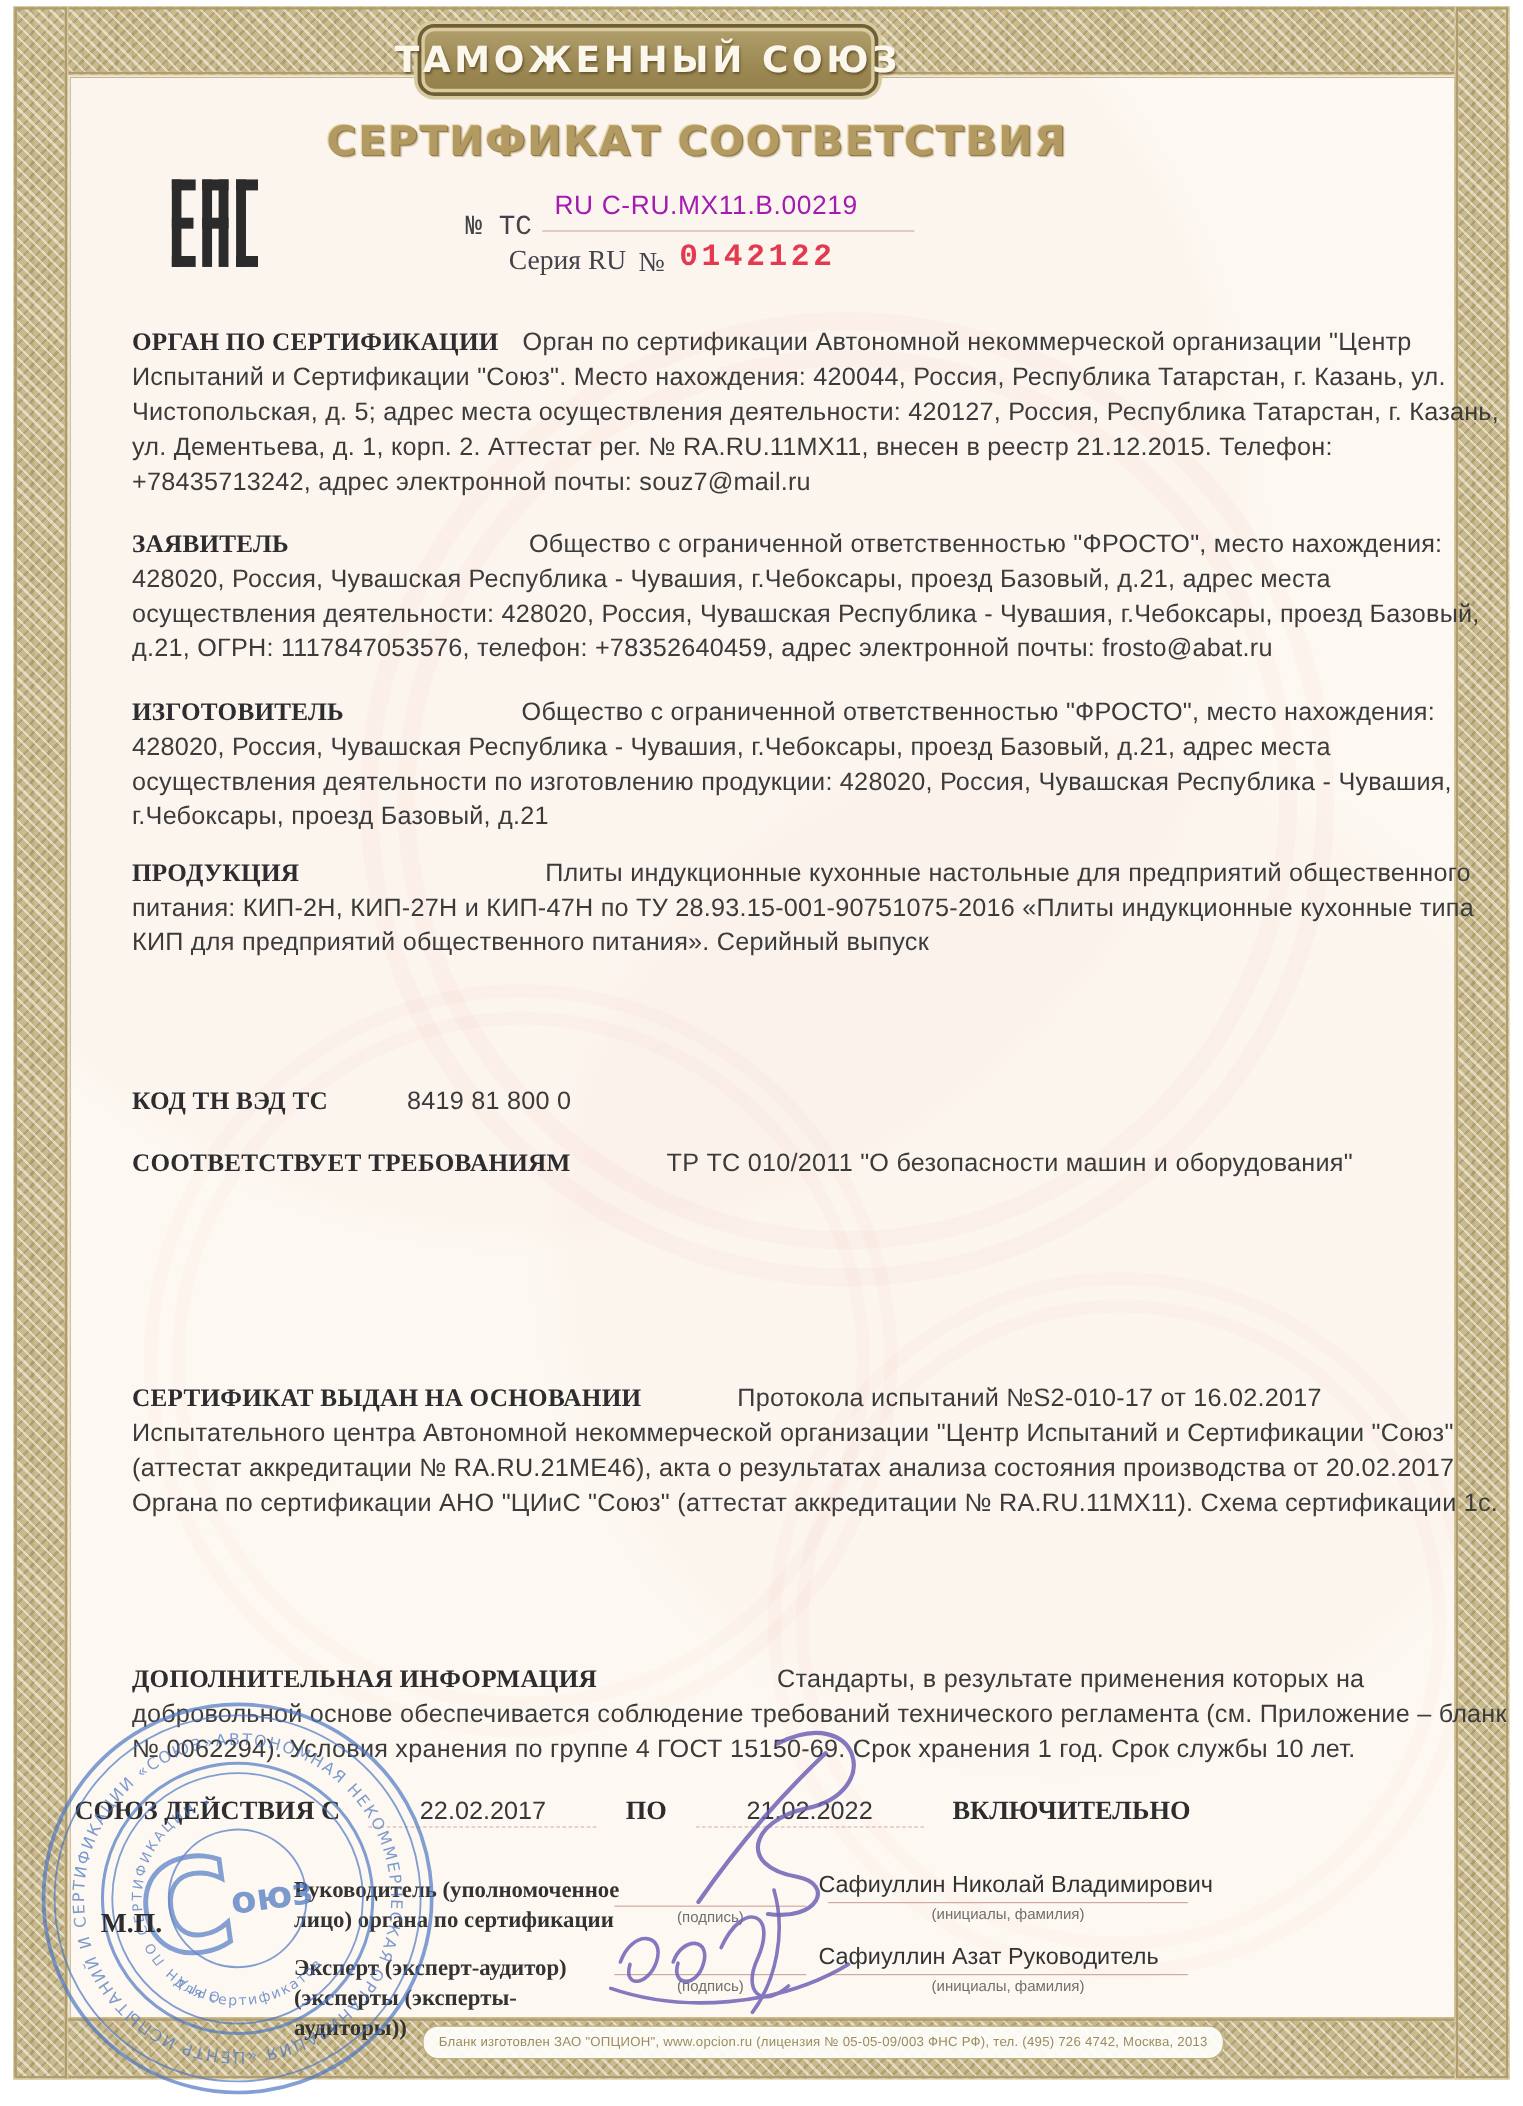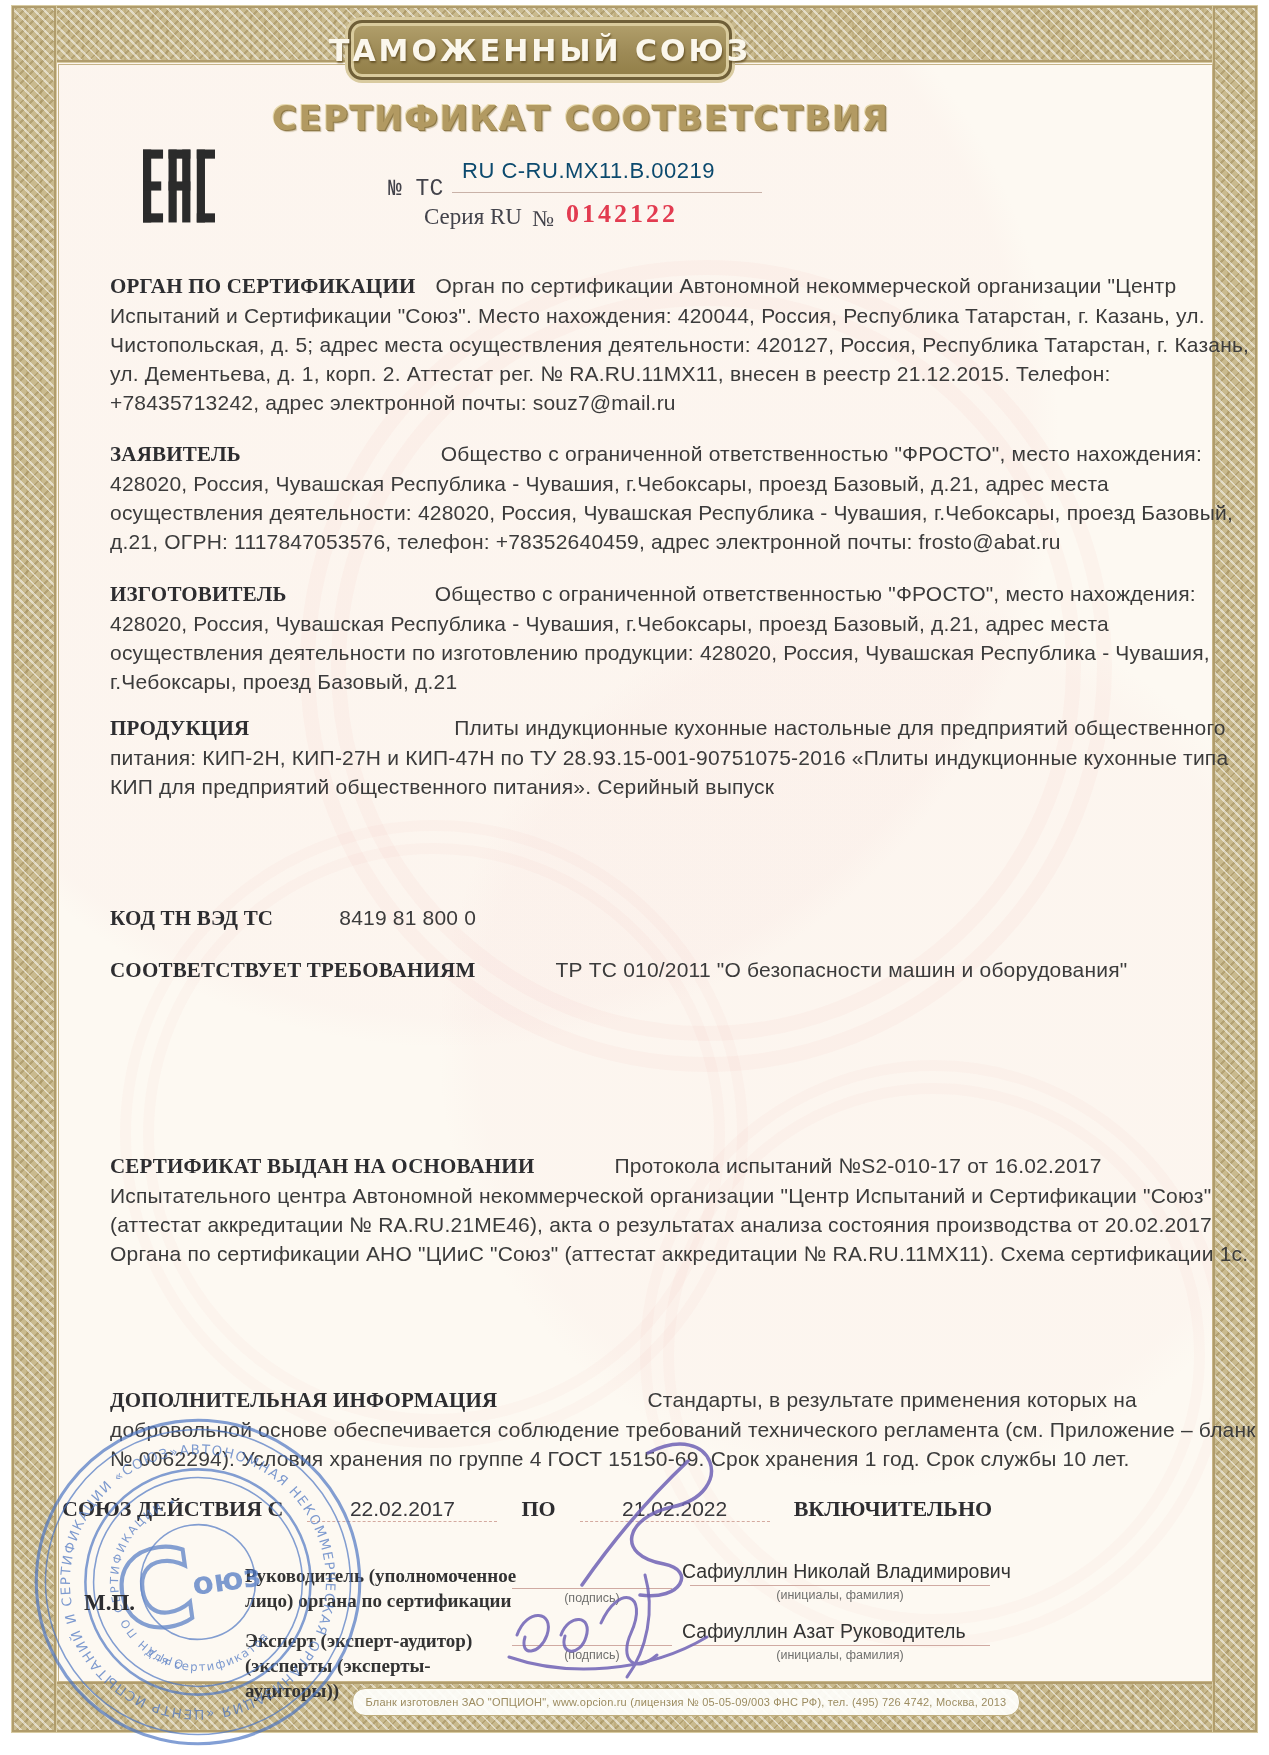--- a/index.html
+++ b/index.html
@@ -51,25 +51,25 @@
     white-space:nowrap;
   }
   .eac { position:absolute; left:143px; top:146px; width:72px; height:80px; }
   .doc-title {
     position:absolute; left:272px; top:98px; width:560px; text-align:center;
     font-family:"DejaVu Sans", sans-serif; font-weight:bold; font-size:34px;
     color:#b29a62; letter-spacing:1.5px; white-space:nowrap;
     text-shadow:1px 1px 0 #8f7a48, 2px 2px 1px rgba(143,122,72,.45), -1px -1px 0 #e6d8ab;
   }
   .certno-label { position:absolute; left:388px; top:176px; font-family:Liberation Mono, monospace; font-size:23px; color:#43434b; }
-  .certno-value { position:absolute; left:462px; top:158px; font-size:22px; color:#0c4a6e; letter-spacing:.5px; }
+  .certno-value { position:absolute; left:462px; top:158px; font-size:22px; color:#a21caf; letter-spacing:.5px; }
   .certno-underline { position:absolute; left:452px; top:192px; width:310px; border-top:1.5px solid #c9b2a8; }
   .series-label { position:absolute; left:424px; top:204px; font-family:"Liberation Serif",serif; font-size:23px; color:#43434b; }
   .series-no-sign { position:absolute; left:532px; top:206px; font-family:"Liberation Serif",serif; font-size:23px; color:#43434b; }
-  .series-value { position:absolute; left:566px; top:199px; font-family:Liberation Serif, serif; font-weight:bold; font-size:26px; color:#e23b50; letter-spacing:3px; }
+  .series-value { position:absolute; left:566px; top:199px; font-family:Liberation Mono, monospace; font-weight:bold; font-size:26px; color:#e23b50; letter-spacing:3px; }
 
   
   .sec { position:absolute; left:62px; width:1148px; font-size:21px; line-height:29px; color:#3b3b3b; letter-spacing:.2px;margin-left:48px; }
   .sec .lbl { font-family:"Liberation Serif",serif; font-weight:bold; font-size:21px; color:#2d2d30; letter-spacing:.2px; }
   .sec .gap { display:inline-block; height:1px; }
   .s-organ        { top:250px; }  .s-organ .gap        { width:20px; }
   .s-applicant    { top:418px; }  .s-applicant .gap    { width:200px; }
   .s-manufacturer { top:558px; }  .s-manufacturer .gap { width:148px; }
   .s-product      { top:692px; }  .s-product .gap      { width:205px; }
   .s-tnved        { top:882px; }  .s-tnved .gap        { width:66px; }

